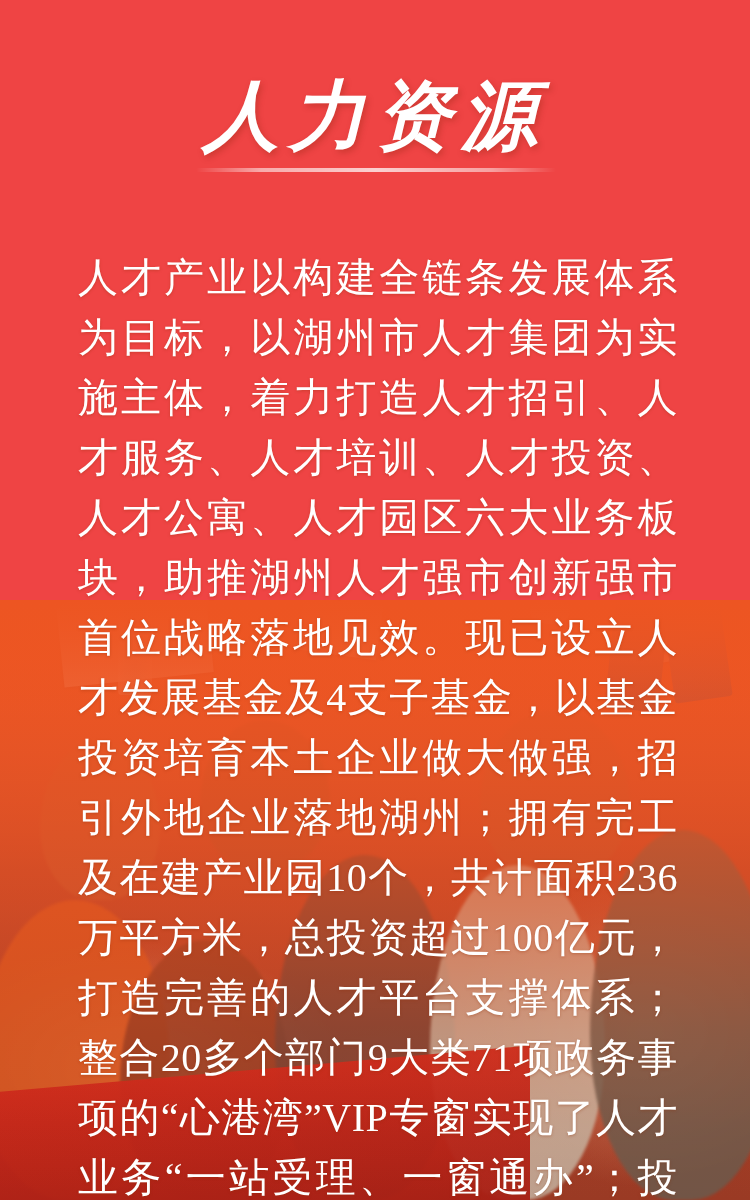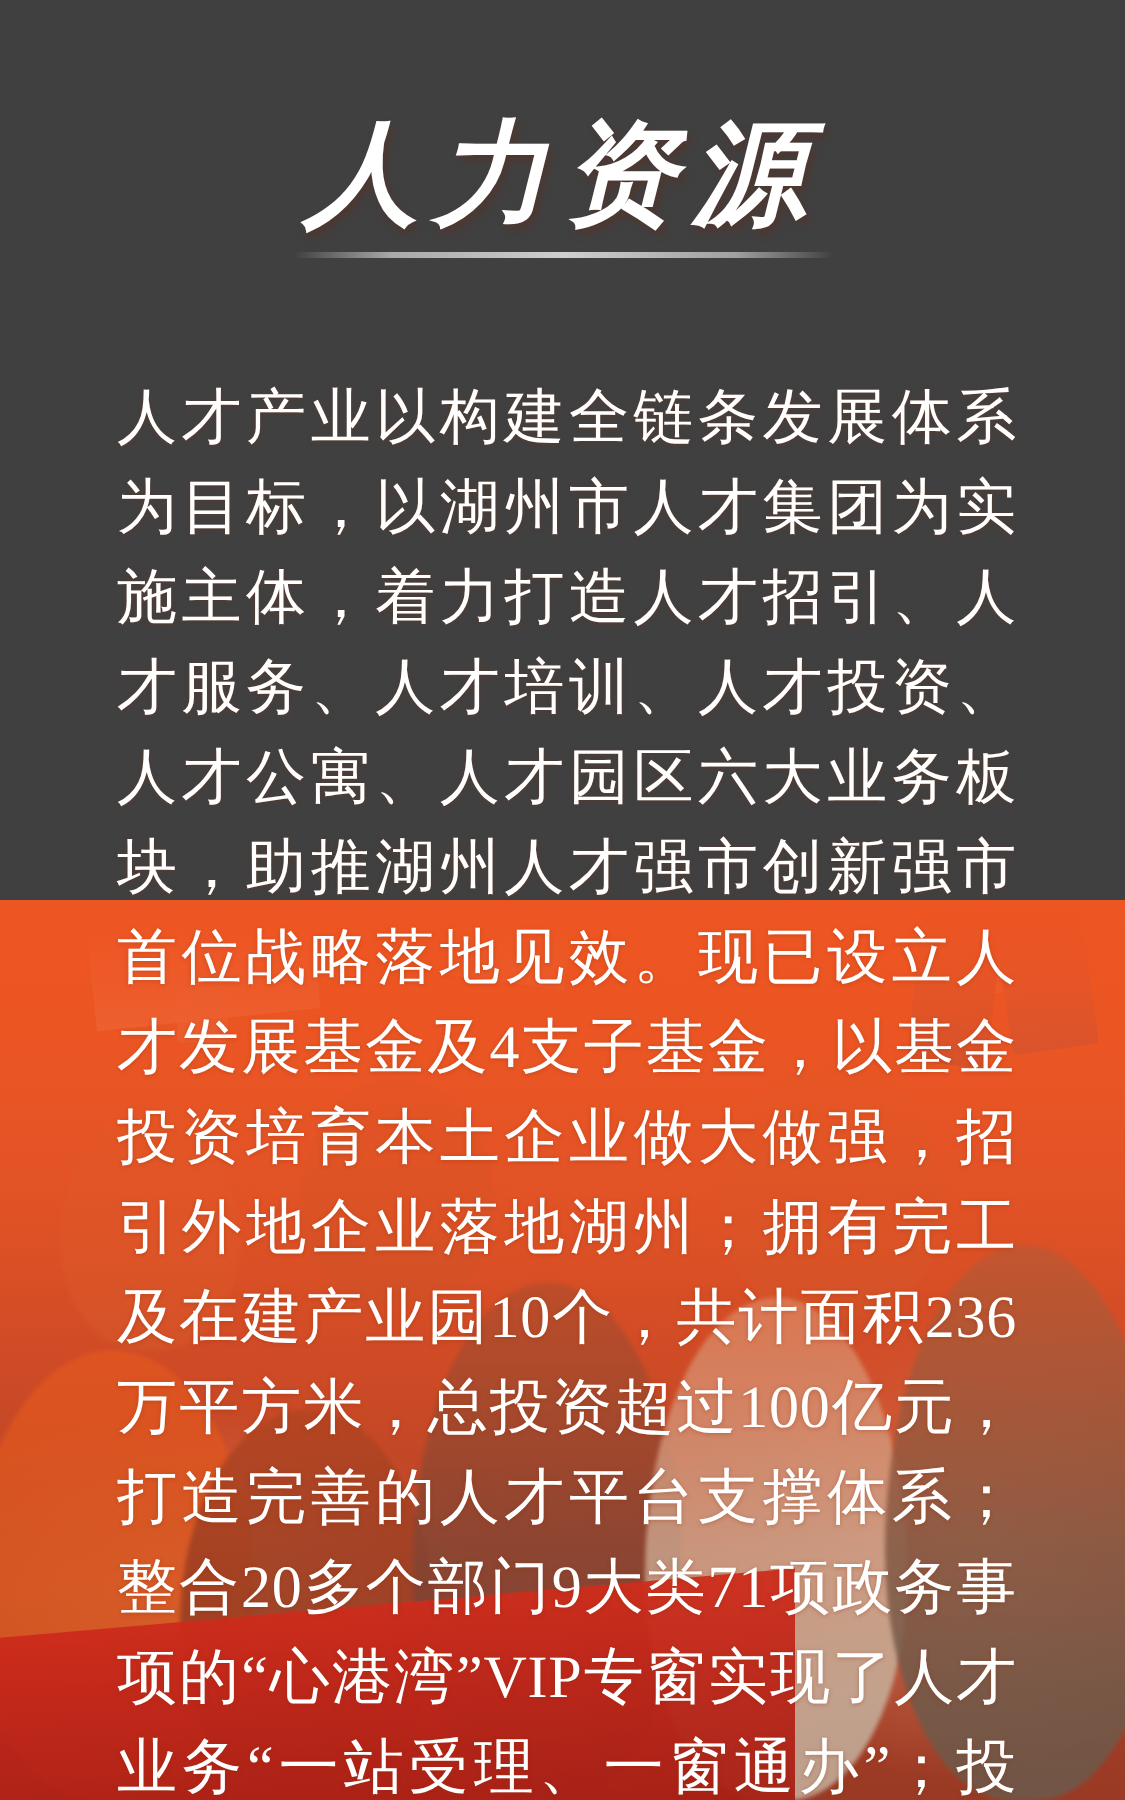--- a/index.html
+++ b/index.html
@@ -10,21 +10,21 @@
     width: 750px;
     height: 1200px;
     background: #ED5522;
     font-family: "Liberation Sans", sans-serif;
     overflow: hidden;
   }
   .poster {
     position: relative;
     width: 750px;
     height: 1200px;
-    background: #404040;
+    background: #ef4444;
     overflow: hidden;
   }
 
   
   .photo-layer {
     position: absolute;
     left: 0;
     top: 600px;
     width: 750px;
     height: 600px;

